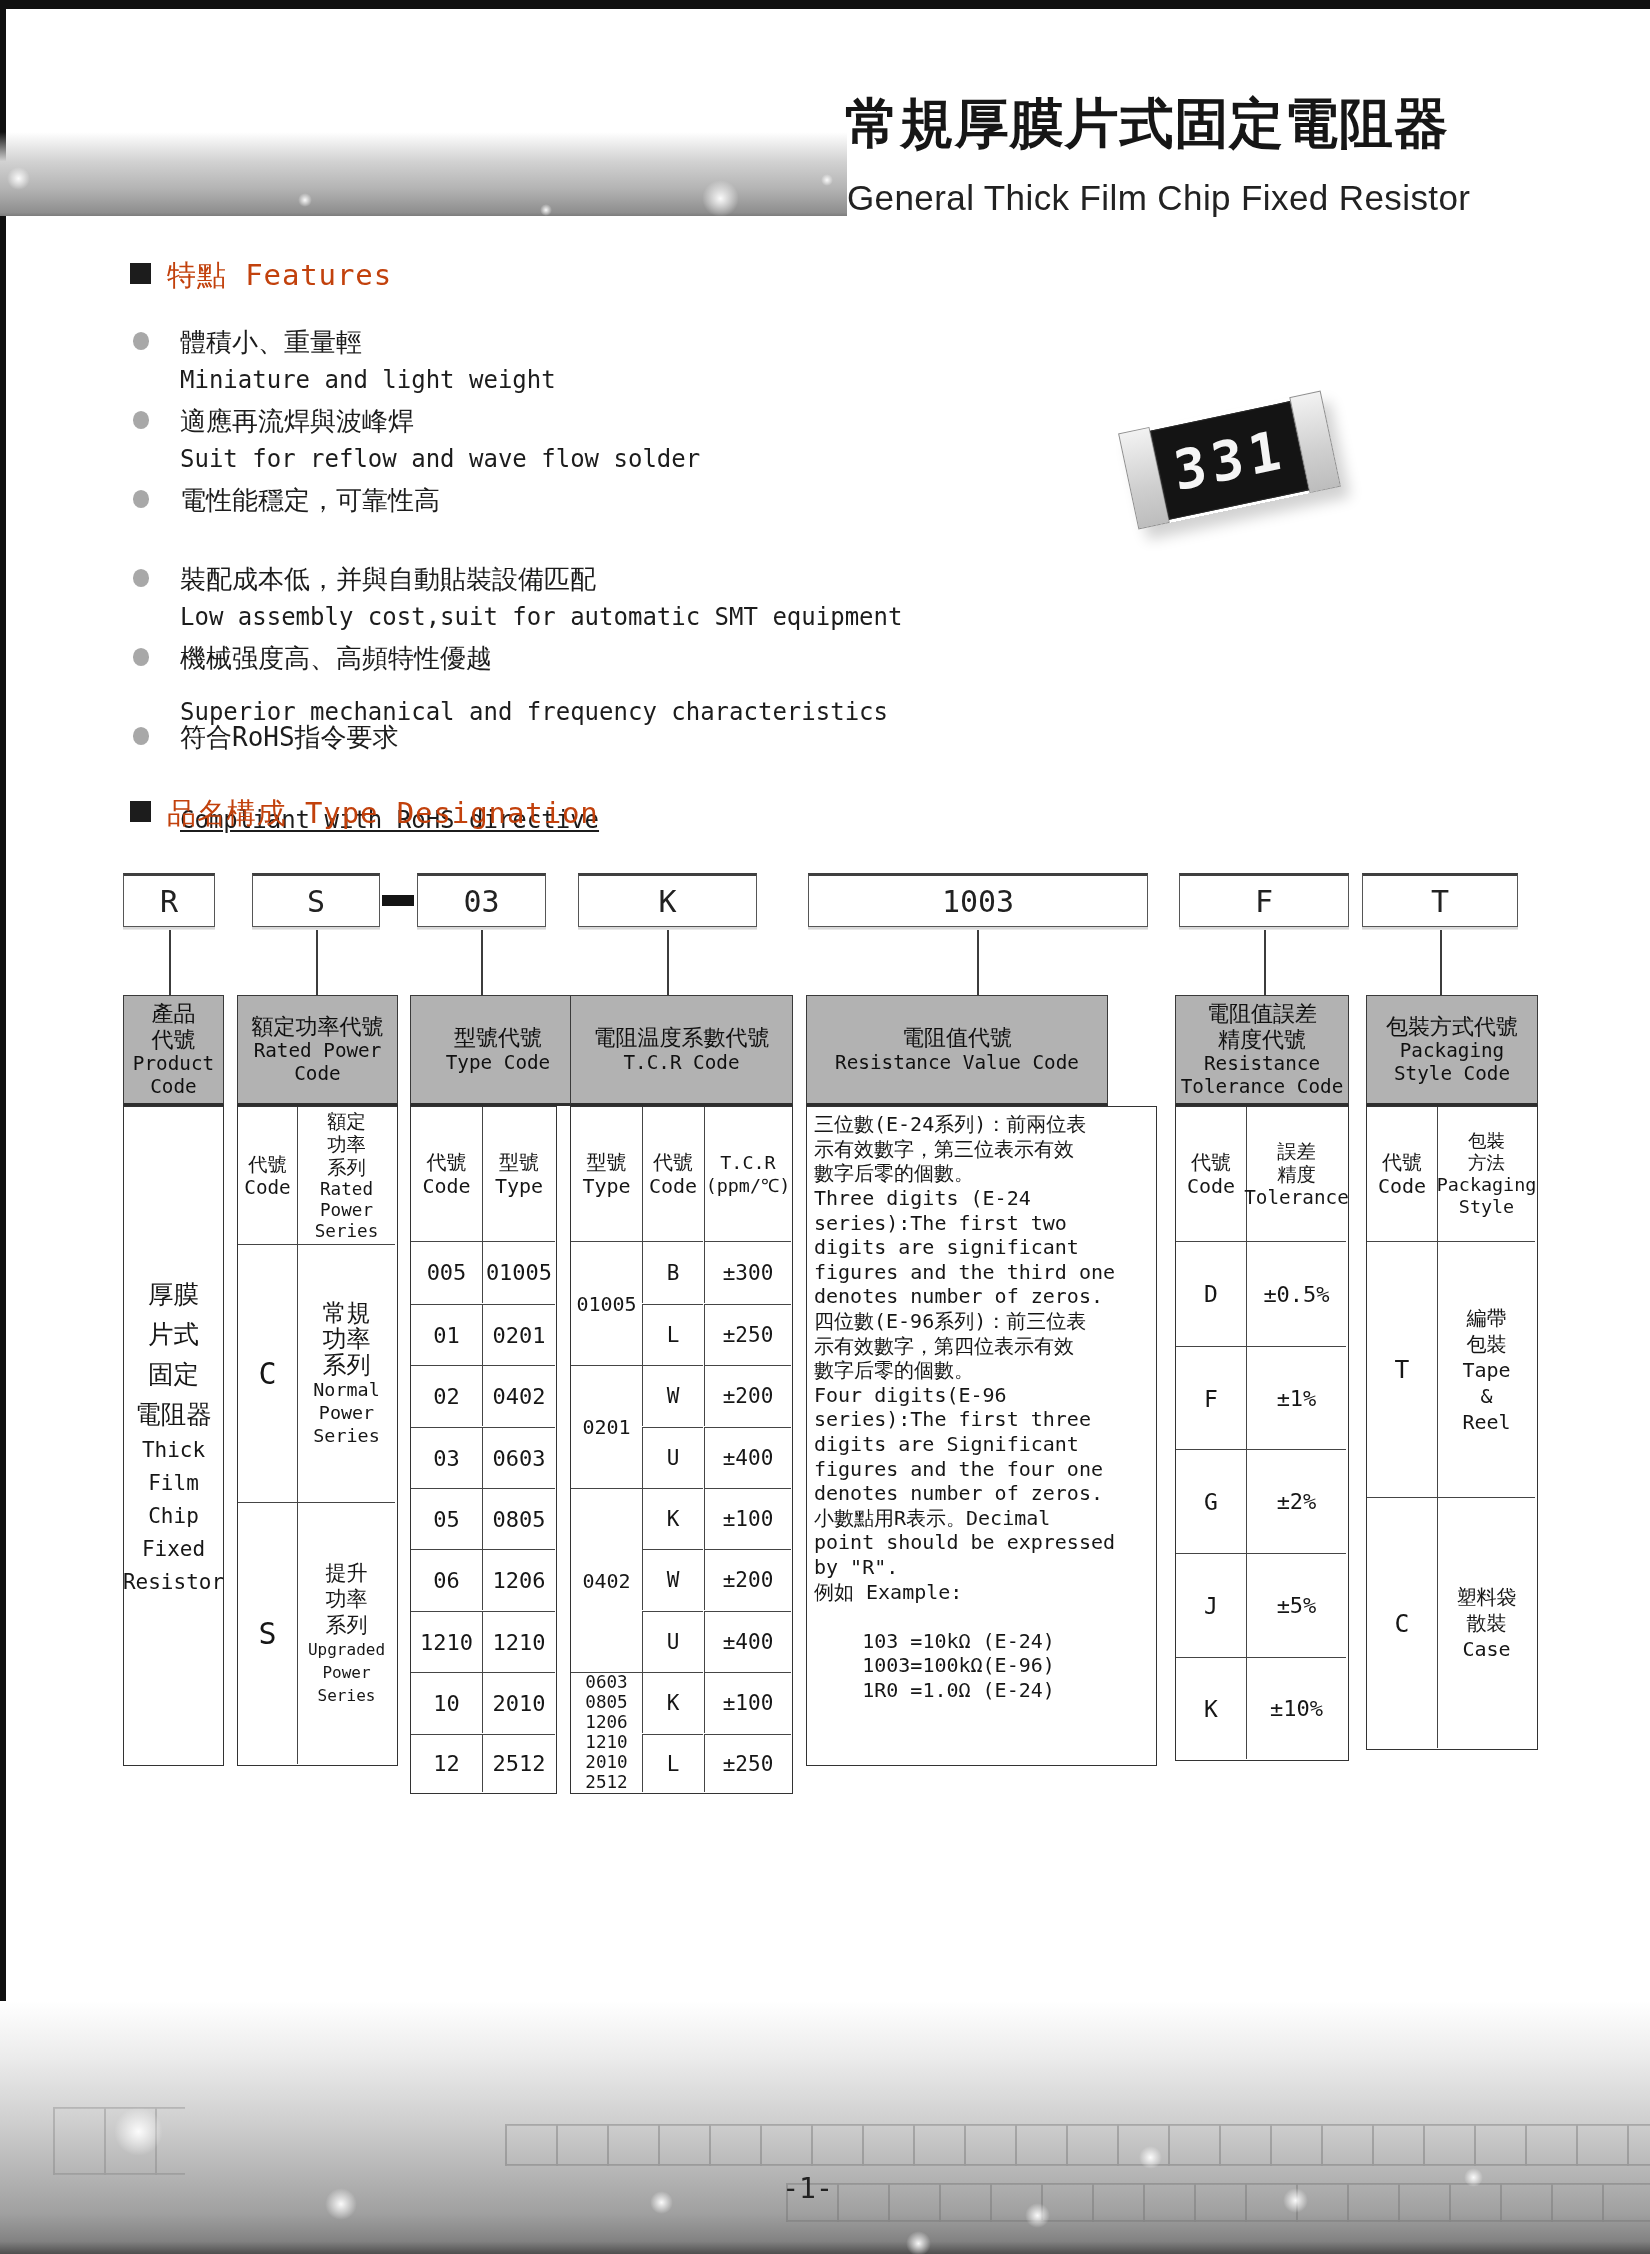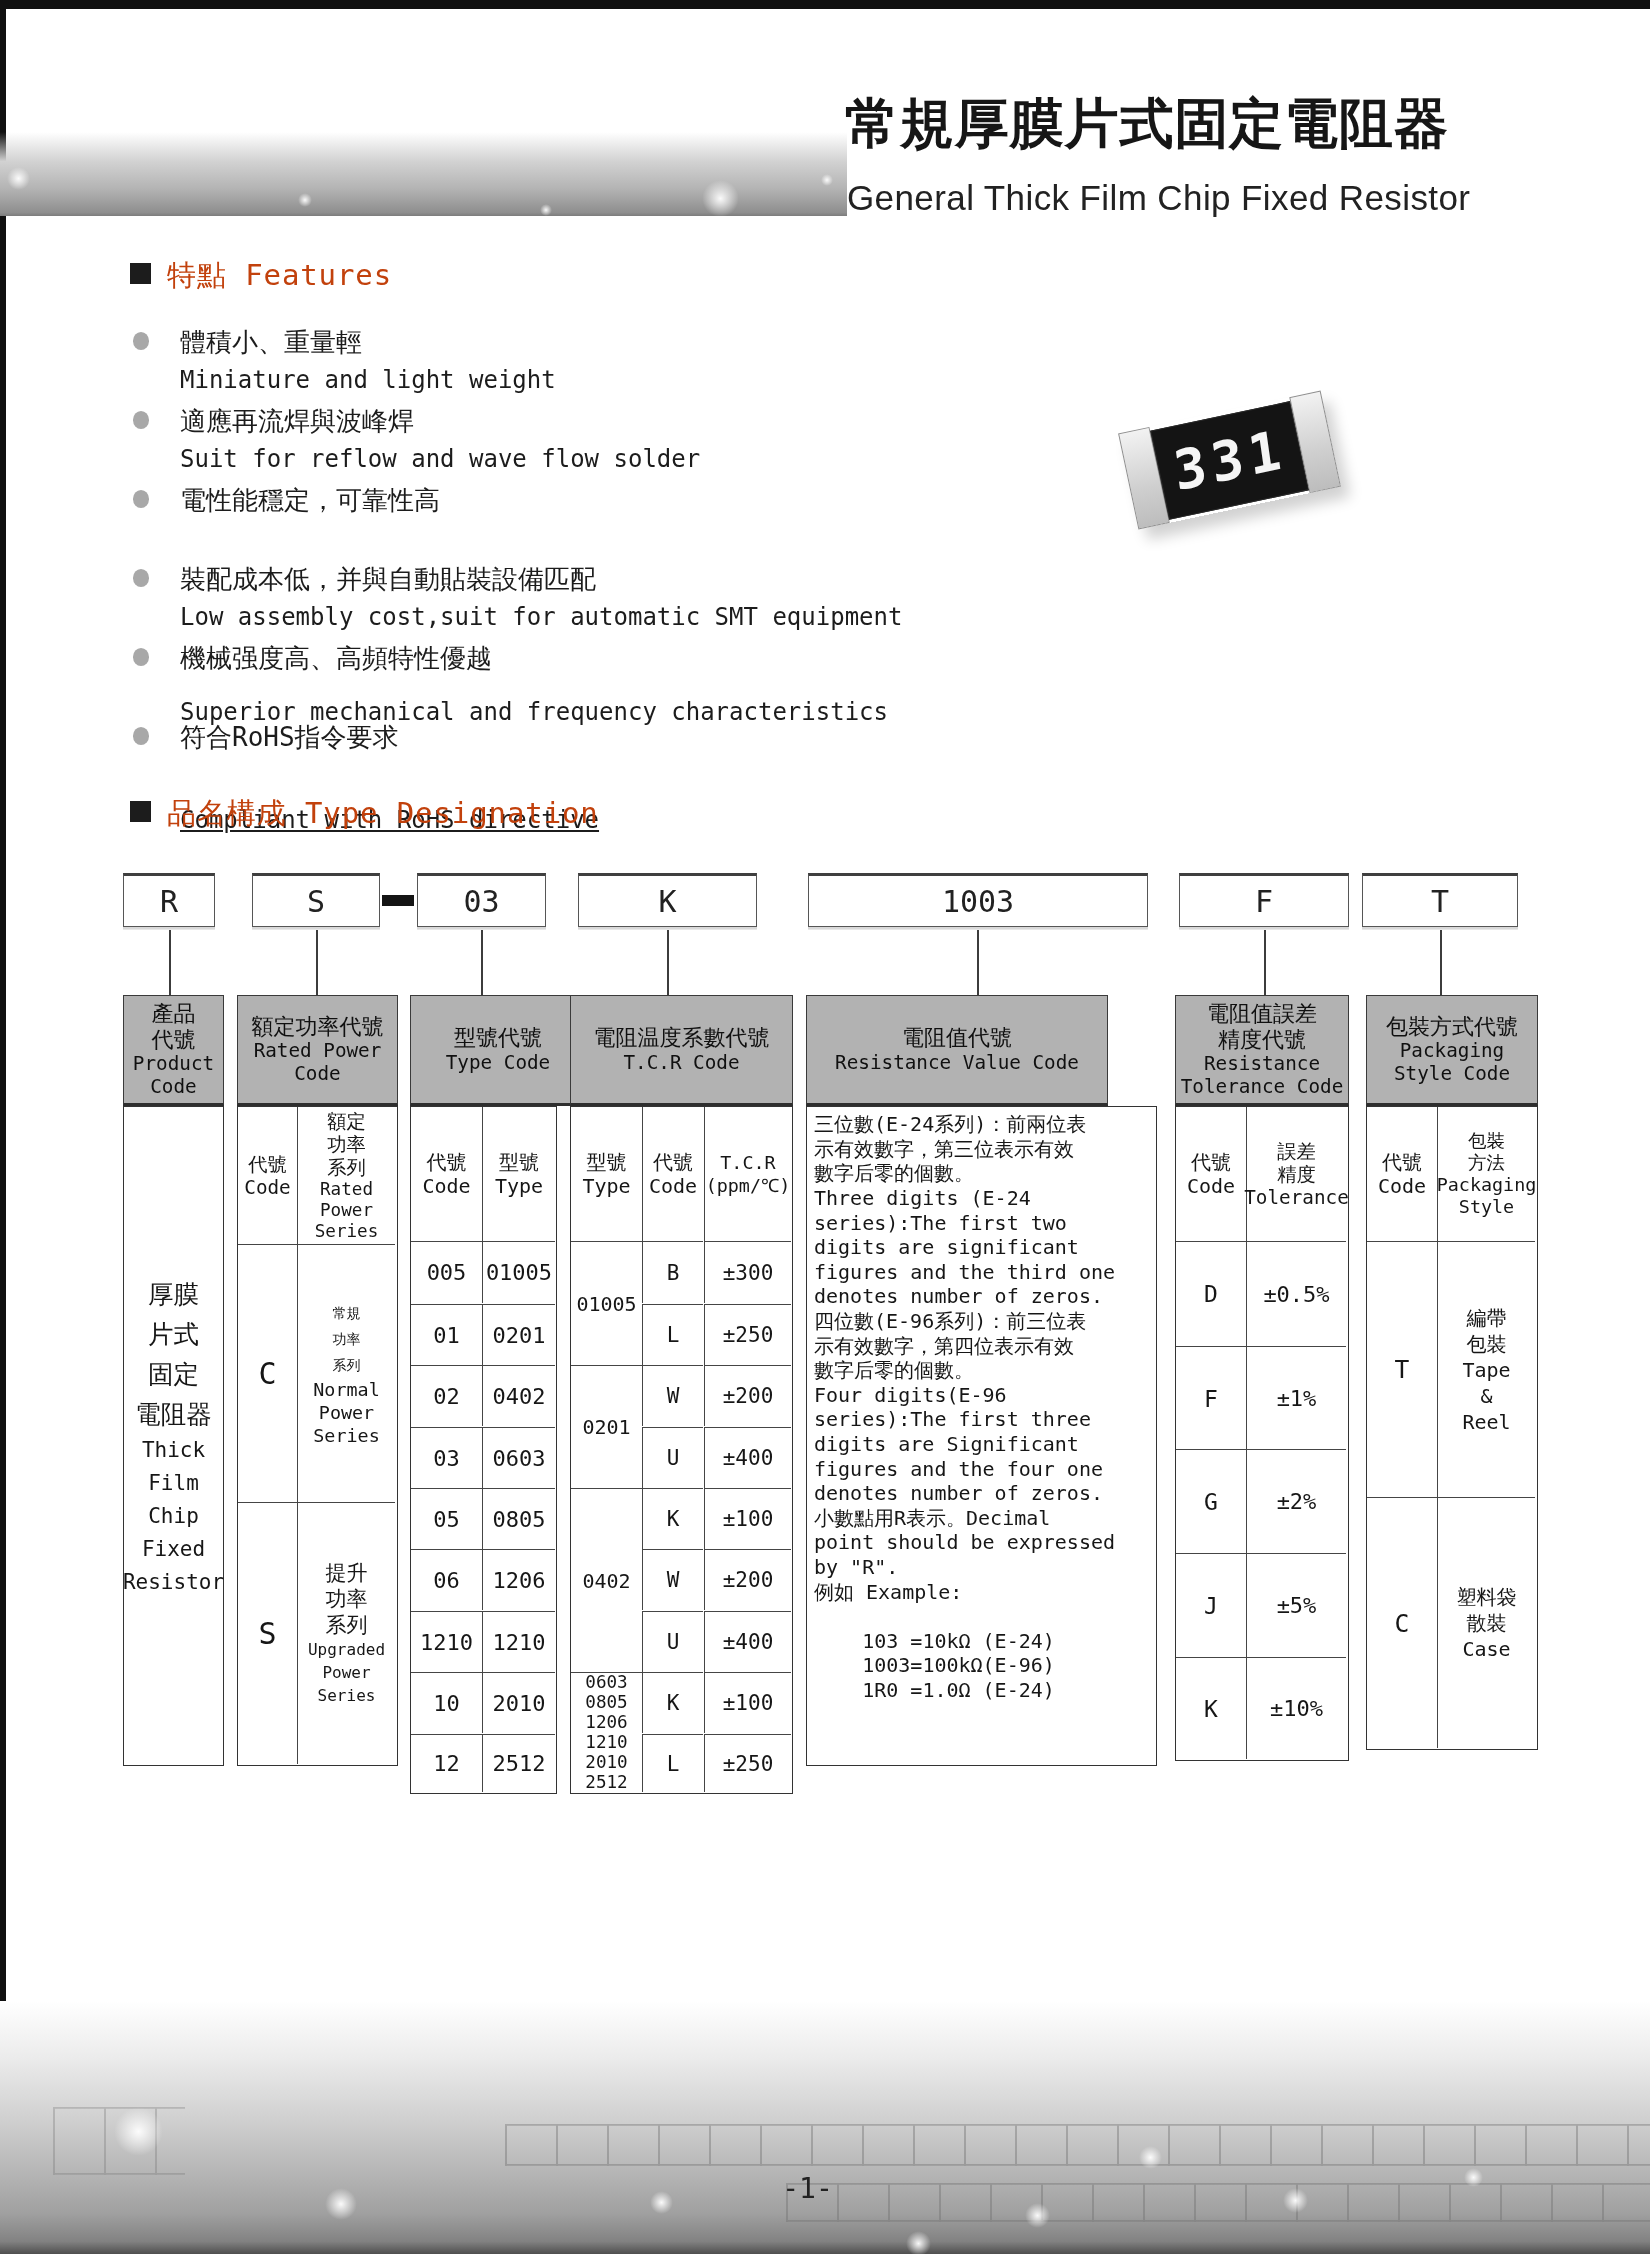--- a/index.html
+++ b/index.html
@@ -193,21 +193,21 @@
     <div class="cell bl bb" style="left:59px;top:0;width:98px;height:138px;">
       <div class="cjk" style="font-size:19.3px;line-height:23px;white-space:pre-line;">額定
 功率
 系列</div>
       <div style="font-size:17.6px;line-height:21px;white-space:pre-line;">Rated
 Power
 Series</div>
     </div>
     <div class="cell" style="left:0;top:138px;width:59px;height:257px;font-size:30px;">C</div>
     <div class="cell bl" style="left:59px;top:138px;width:98px;height:257px;">
-      <div class="cjk" style="font-size:14px;line-height:26px;white-space:pre-line;">常規
+      <div class="cjk" style="font-size:24px;line-height:26px;white-space:pre-line;">常規
 功率
 系列</div>
       <div style="font-size:18.4px;line-height:23px;white-space:pre-line;">Normal
 Power
 Series</div>
     </div>
     <div class="cell bt" style="left:0;top:395px;width:59px;height:262px;font-size:30px;">S</div>
     <div class="cell bl bt" style="left:59px;top:395px;width:98px;height:262px;">
       <div class="cjk" style="font-size:21px;line-height:26px;white-space:pre-line;">提升
 功率

